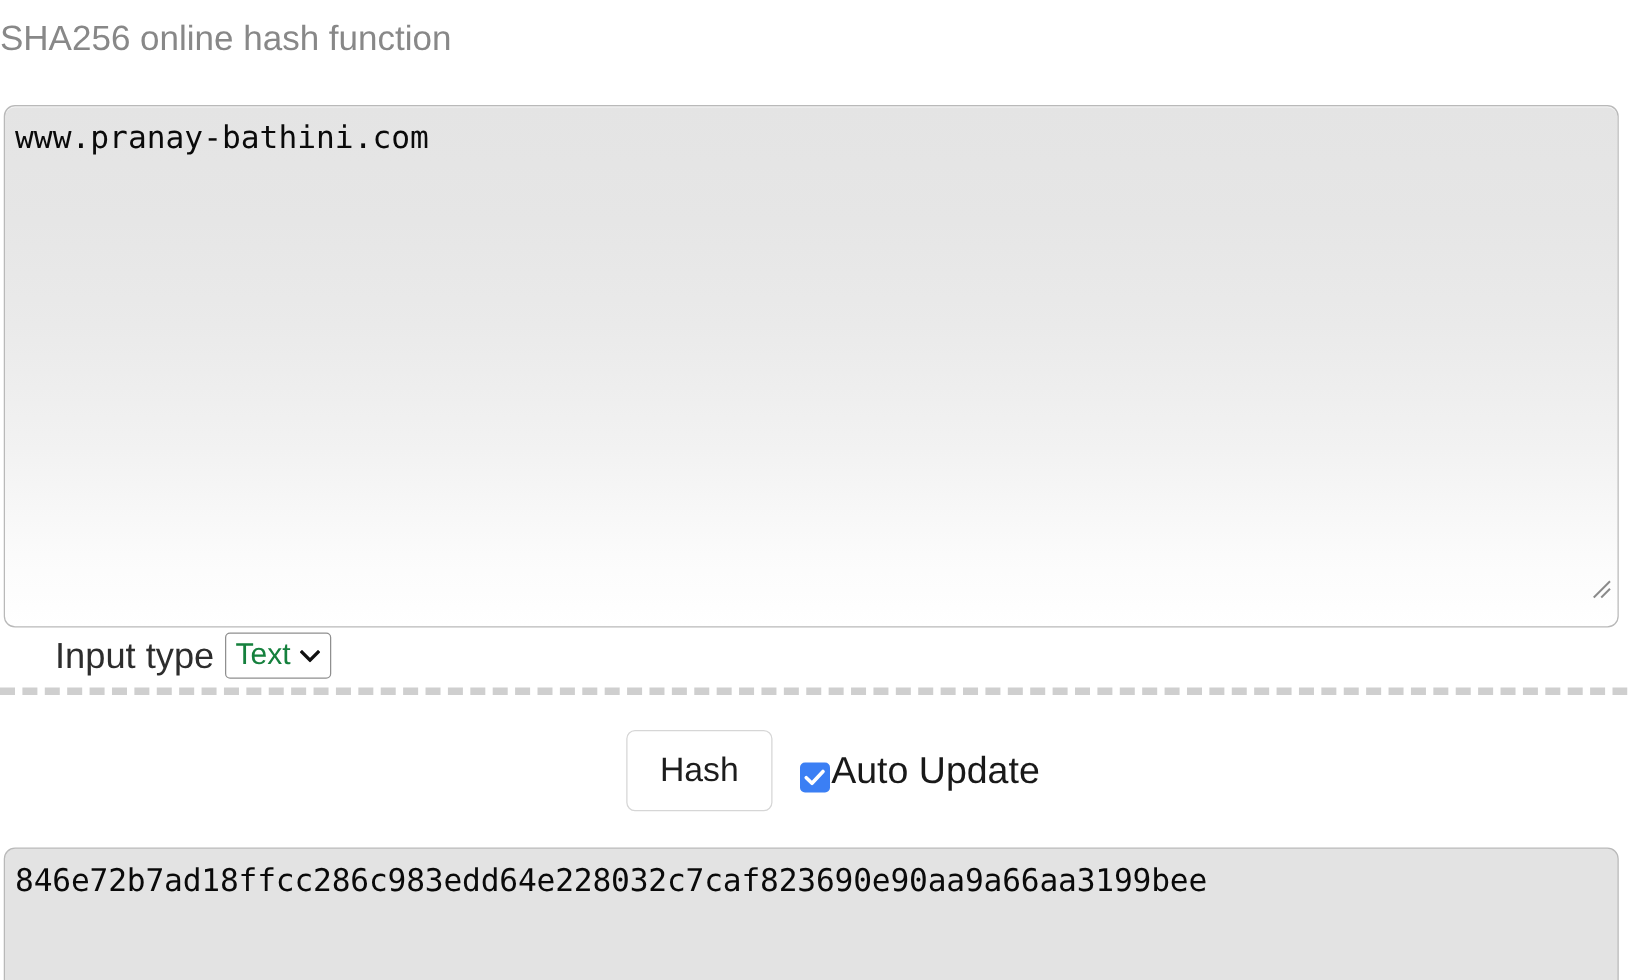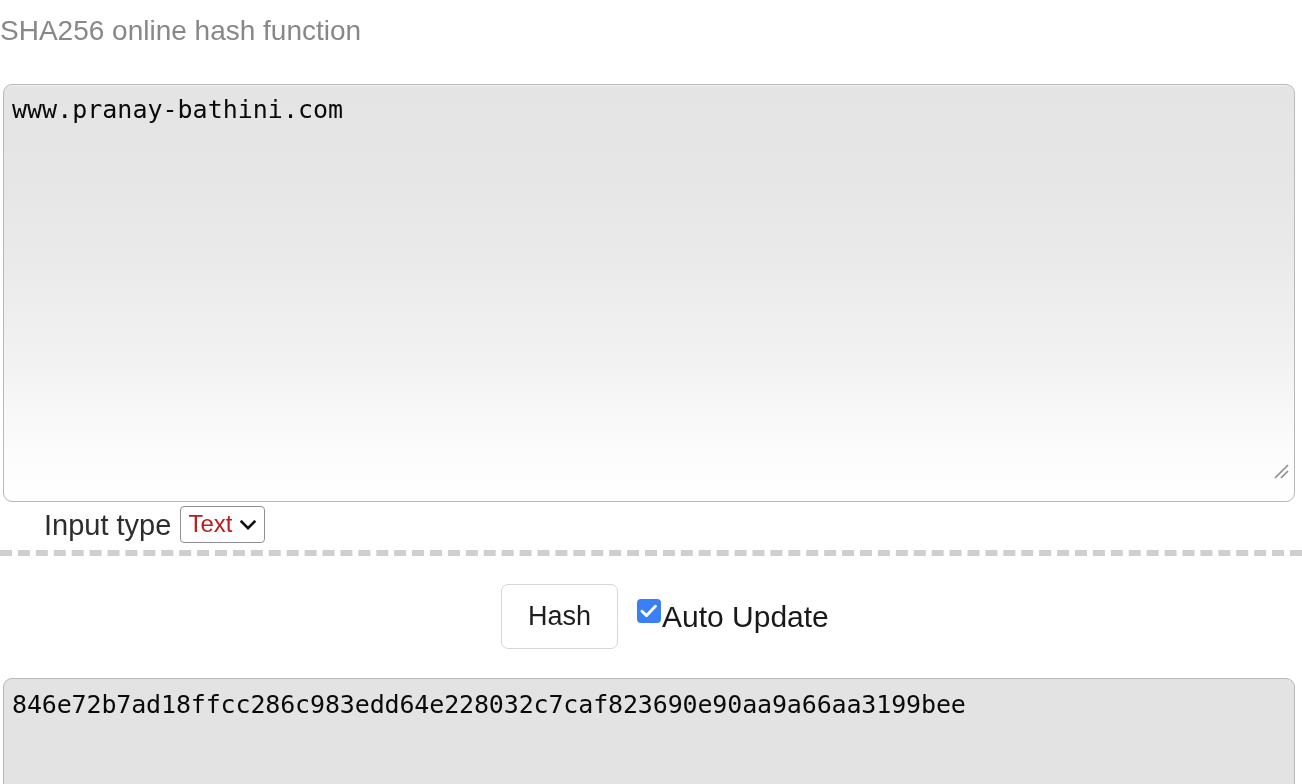--- a/index.html
+++ b/index.html
@@ -83,21 +83,21 @@
     font-family: "Liberation Sans", sans-serif;
     white-space: nowrap;
     padding-left: 44px;
   }
   .inputtype-select {
     -webkit-appearance: none;
     appearance: none;
     font-family: "Liberation Sans", sans-serif;
     font-size: 24px;
     line-height: 28px;
-    color: #b91c1c;
+    color: #15803d;
     background: #ffffff;
     border: 1px solid #8f8f8f;
     border-radius: 4px;
     padding: 3px 31px 4px 7px;
     outline: none;
     cursor: default;
   }
   .select-wrap { position: relative; display: inline-block; }
   .select-chevron {
     position: absolute;
@@ -121,39 +121,40 @@
     margin: 0;
   }
 
   
   .controls-row {
     position: absolute;
     left: 501px;
     top: 584px;
     display: flex;
     align-items: center;
+    gap: 17px;
   }
   .hash-button {
     font-family: "Liberation Sans", sans-serif;
     font-size: 27px;
     line-height: 31px;
     color: #1d1d1d;
     background: #ffffff;
     border: 1px solid #d6d6d6;
     border-radius: 7px;
     width: 117px;
     height: 65px;
     cursor: default;
     outline: none;
     padding: 0;
   }
   .autoupdate-wrap {
     display: flex;
-    align-items: flex-start;
-    margin-left: 19px;
+    align-items: flex-end;
+    margin-left: 5px;
   }
   .checkbox {
     width: 24px;
     height: 24px;
     border-radius: 4px;
     background: #3b7ff4;
     position: relative;
     flex: 0 0 auto;
     cursor: default;
   }

